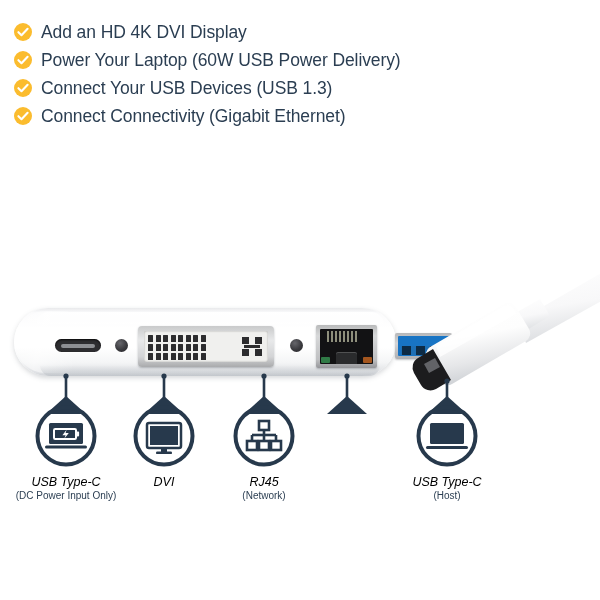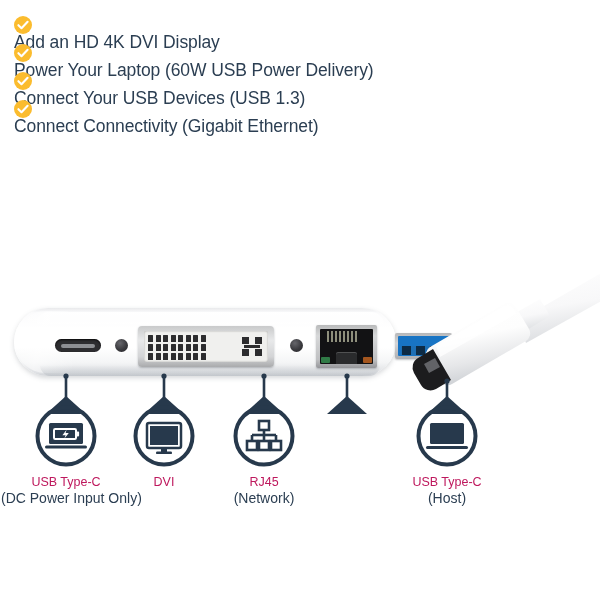--- a/index.html
+++ b/index.html
@@ -22,24 +22,23 @@
 
   
   #features {
     position: absolute;
     left: 14px;
     top: 16px;
     width: 570px;
   }
   .feature-row {
     display: flex;
-    align-items: flex-start;
+    align-items: flex-end;
     height: 25px;
     margin-bottom: 3px;
-    flex-direction: column;
   }
   .check-icon {
     flex: 0 0 auto;
     width: 18px;
     height: 18px;
     margin-right: 9px;
     display: block;
   }
   .feature-text {
     font-size: 17.5px;
@@ -316,26 +315,27 @@
   }
   .callout-circle {
     width: 64px;
     height: 64px;
     margin: 0 auto;
     position: relative;
   }
   .callout-label {
     margin-top: 7px;
     font-size: 12.5px;
-    color: #be185d;
+    color: #000000;
     line-height: 1.18;
     white-space: nowrap;
+    font-style: italic;
   }
   .callout-sublabel {
-    font-size: 14px;
+    font-size: 10px;
     color: #2b3e52;
     line-height: 1.2;
     white-space: nowrap;
   }
 </style>
 </head>
 <body>
 
 <div id="page">
 

